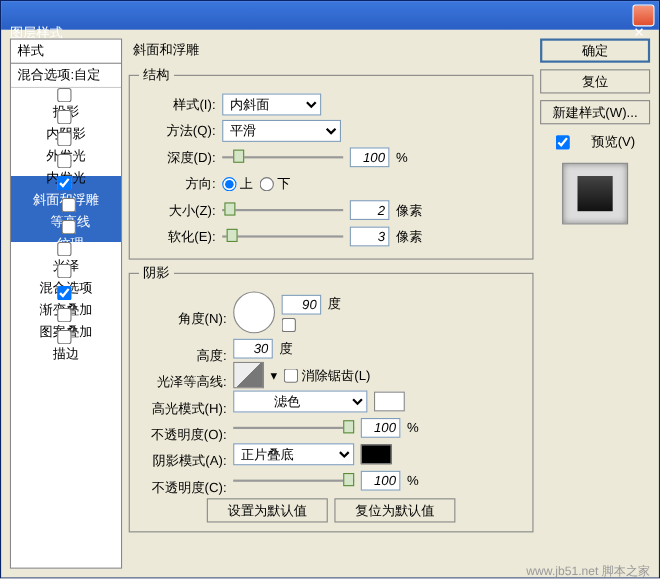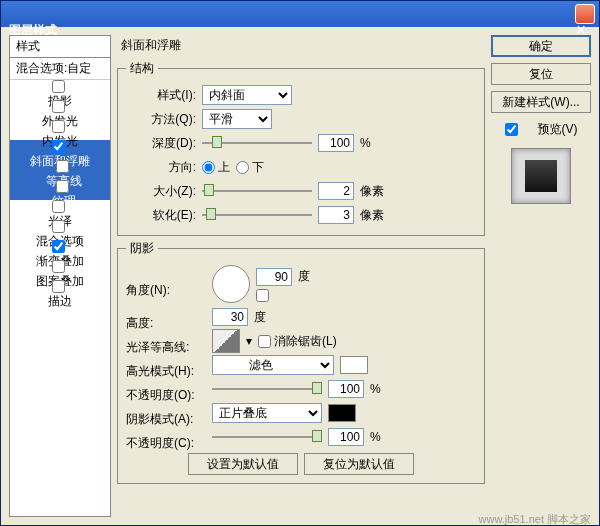--- a/index.html
+++ b/index.html
@@ -1,37 +1,37 @@
 <!DOCTYPE html>
 <html><head>
 <meta charset="utf-8">
 <style>
 * { box-sizing: border-box; margin: 0; padding: 0; font-family: "Microsoft YaHei", Arial, sans-serif; font-size: 12px; }
 body { background: #fff; }
 .window { width: 600px; height: 526px; border: 1px solid #0a246a; background: #ece9d8; display: flex; flex-direction: column; }
 .titlebar { height: 26px; background: linear-gradient(to bottom, #3b77dd, #2a5fc5); color: #fff; display: flex; align-items: center; padding: 0 4px 0 8px; }
-.titlebar span { flex: 1; font-weight: bold; margin-top: 32px; }
+.titlebar span { flex: 1; font-weight: normal; margin-top: 32px; }
 .close-btn { width: 20px; height: 20px; background: linear-gradient(to bottom, #f5947a, #e14f2d); border: 1px solid #fff; border-radius: 3px; color: #fff; display: flex; align-items: center; justify-content: center; font-weight: bold; cursor: pointer; }
 .content { flex: 1; display: flex; padding: 8px; gap: 6px; position: relative; }
 .sidebar { width: 102px; border: 1px solid #888; background: #fff; display: flex; flex-direction: column; }
 .sb-header { height: 22px; border-bottom: 1px solid #888; display: flex; align-items: center; padding: 0 6px; }
 .sb-blend { height: 22px; border-bottom: 1px solid #ccc; display: flex; align-items: center; padding: 0 6px; white-space: nowrap; overflow: hidden; }
 .sb-item { height: 20px; display: flex; align-items: center; padding: 0 4px; cursor: pointer; flex-direction: column; }
 .sb-item.sub { padding-left: 12px; }
 .sb-item input[type=checkbox] { margin-right: 4px; }
 .sb-item.sel { background: #316ac5; color: #fff; }
 .sb-item.subsel { background: #316ac5; color: #fff; }
 .main { flex: 1; display: flex; flex-direction: column; gap: 4px; }
 fieldset { border: 1px solid #888; padding: 6px 8px 8px 8px; }
 legend { padding: 0 4px; }
 .row { display: flex; align-items: center; height: 24px; gap: 6px; }
 .row label.k { width: 70px; text-align: right; }
-.row label.k2 { width: 80px; text-align: left; margin-top: 12px; }
+.row label.k2 { width: 80px; text-align: right; margin-top: 12px; }
 select { height: 20px; border: 1px solid #7f9db9; background: #fff; padding: 0 2px; }
-input[type=text].num { width: 36px; height: 18px; border: 1px solid #7f9db9; text-align: right; padding: 0 3px; background: #fff; }
+input[type=text].num { width: 36px; height: 18px; border: 1px solid #7f9db9; text-align: right; padding: 0 3px; background: #fff; font-style: italic; }
 .slider { width: 110px; height: 14px; position: relative; }
 .slider:before { content: ""; position: absolute; top: 6px; left: 0; right: 0; height: 2px; background: #999; }
 .thumb { position: absolute; top: 0; width: 10px; height: 12px; background: #d4e5c8; border: 1px solid #5a8a3a; }
 .radio-lbl { display: flex; align-items: center; gap: 3px; }
 .dial { width: 38px; height: 38px; border: 1px solid #888; border-radius: 50%; background: #fff; position: relative; }
 .swat { width: 28px; height: 24px; border: 1px solid #888; background: linear-gradient(135deg, #eee 50%, #777 50%); }
 .colbox { width: 28px; height: 18px; border: 1px solid #888; }
 .rightcol { width: 100px; display: flex; flex-direction: column; gap: 6px; align-items: stretch; }
 .btn { height: 22px; border: 1px solid #888; background: #ece9d8; cursor: pointer; }
 .btn.def { border: 2px solid #3a6ea5; font-family: Liberation Serif, serif; }
@@ -56,20 +56,24 @@
     <div class="sidebar">
       <div class="sb-header">样式</div>
       <div class="sb-blend">混合选项:自定</div>
       <div id="sb-items">
           <div class="sb-item">
             <input type="checkbox" style="">
             <span>投影</span>
           </div>
           <div class="sb-item">
             <input type="checkbox" style="">
+            <span>内阴影</span>
+          </div>
+          <div class="sb-item">
+            <input type="checkbox" style="">
             <span>外发光</span>
           </div>
           <div class="sb-item">
             <input type="checkbox" style="">
             <span>内发光</span>
           </div>
           <div class="sb-item sel">
             <input type="checkbox" checked="" style="">
             <span>斜面和浮雕</span>
           </div>
@@ -108,21 +112,21 @@
       <div style="padding:2px 4px;">斜面和浮雕</div>
 
       <fieldset>
         <legend>结构</legend>
         <div class="row">
           <label class="k">样式(I):</label>
           <select style="width:90px;"><option>内斜面</option></select>
         </div>
         <div class="row">
           <label class="k">方法(Q):</label>
-          <select style="width:70px;"><option>平滑</option></select>
+          <select style="width:108px;"><option>平滑</option></select>
         </div>
         <div class="row">
           <label class="k">深度(D):</label>
           <div class="slider">
               <div class="thumb" style="left:10px;"></div>
             </div>
           <input class="num" type="text" value="100" style="">
           <span>%</span>
         </div>
         <div class="row">

